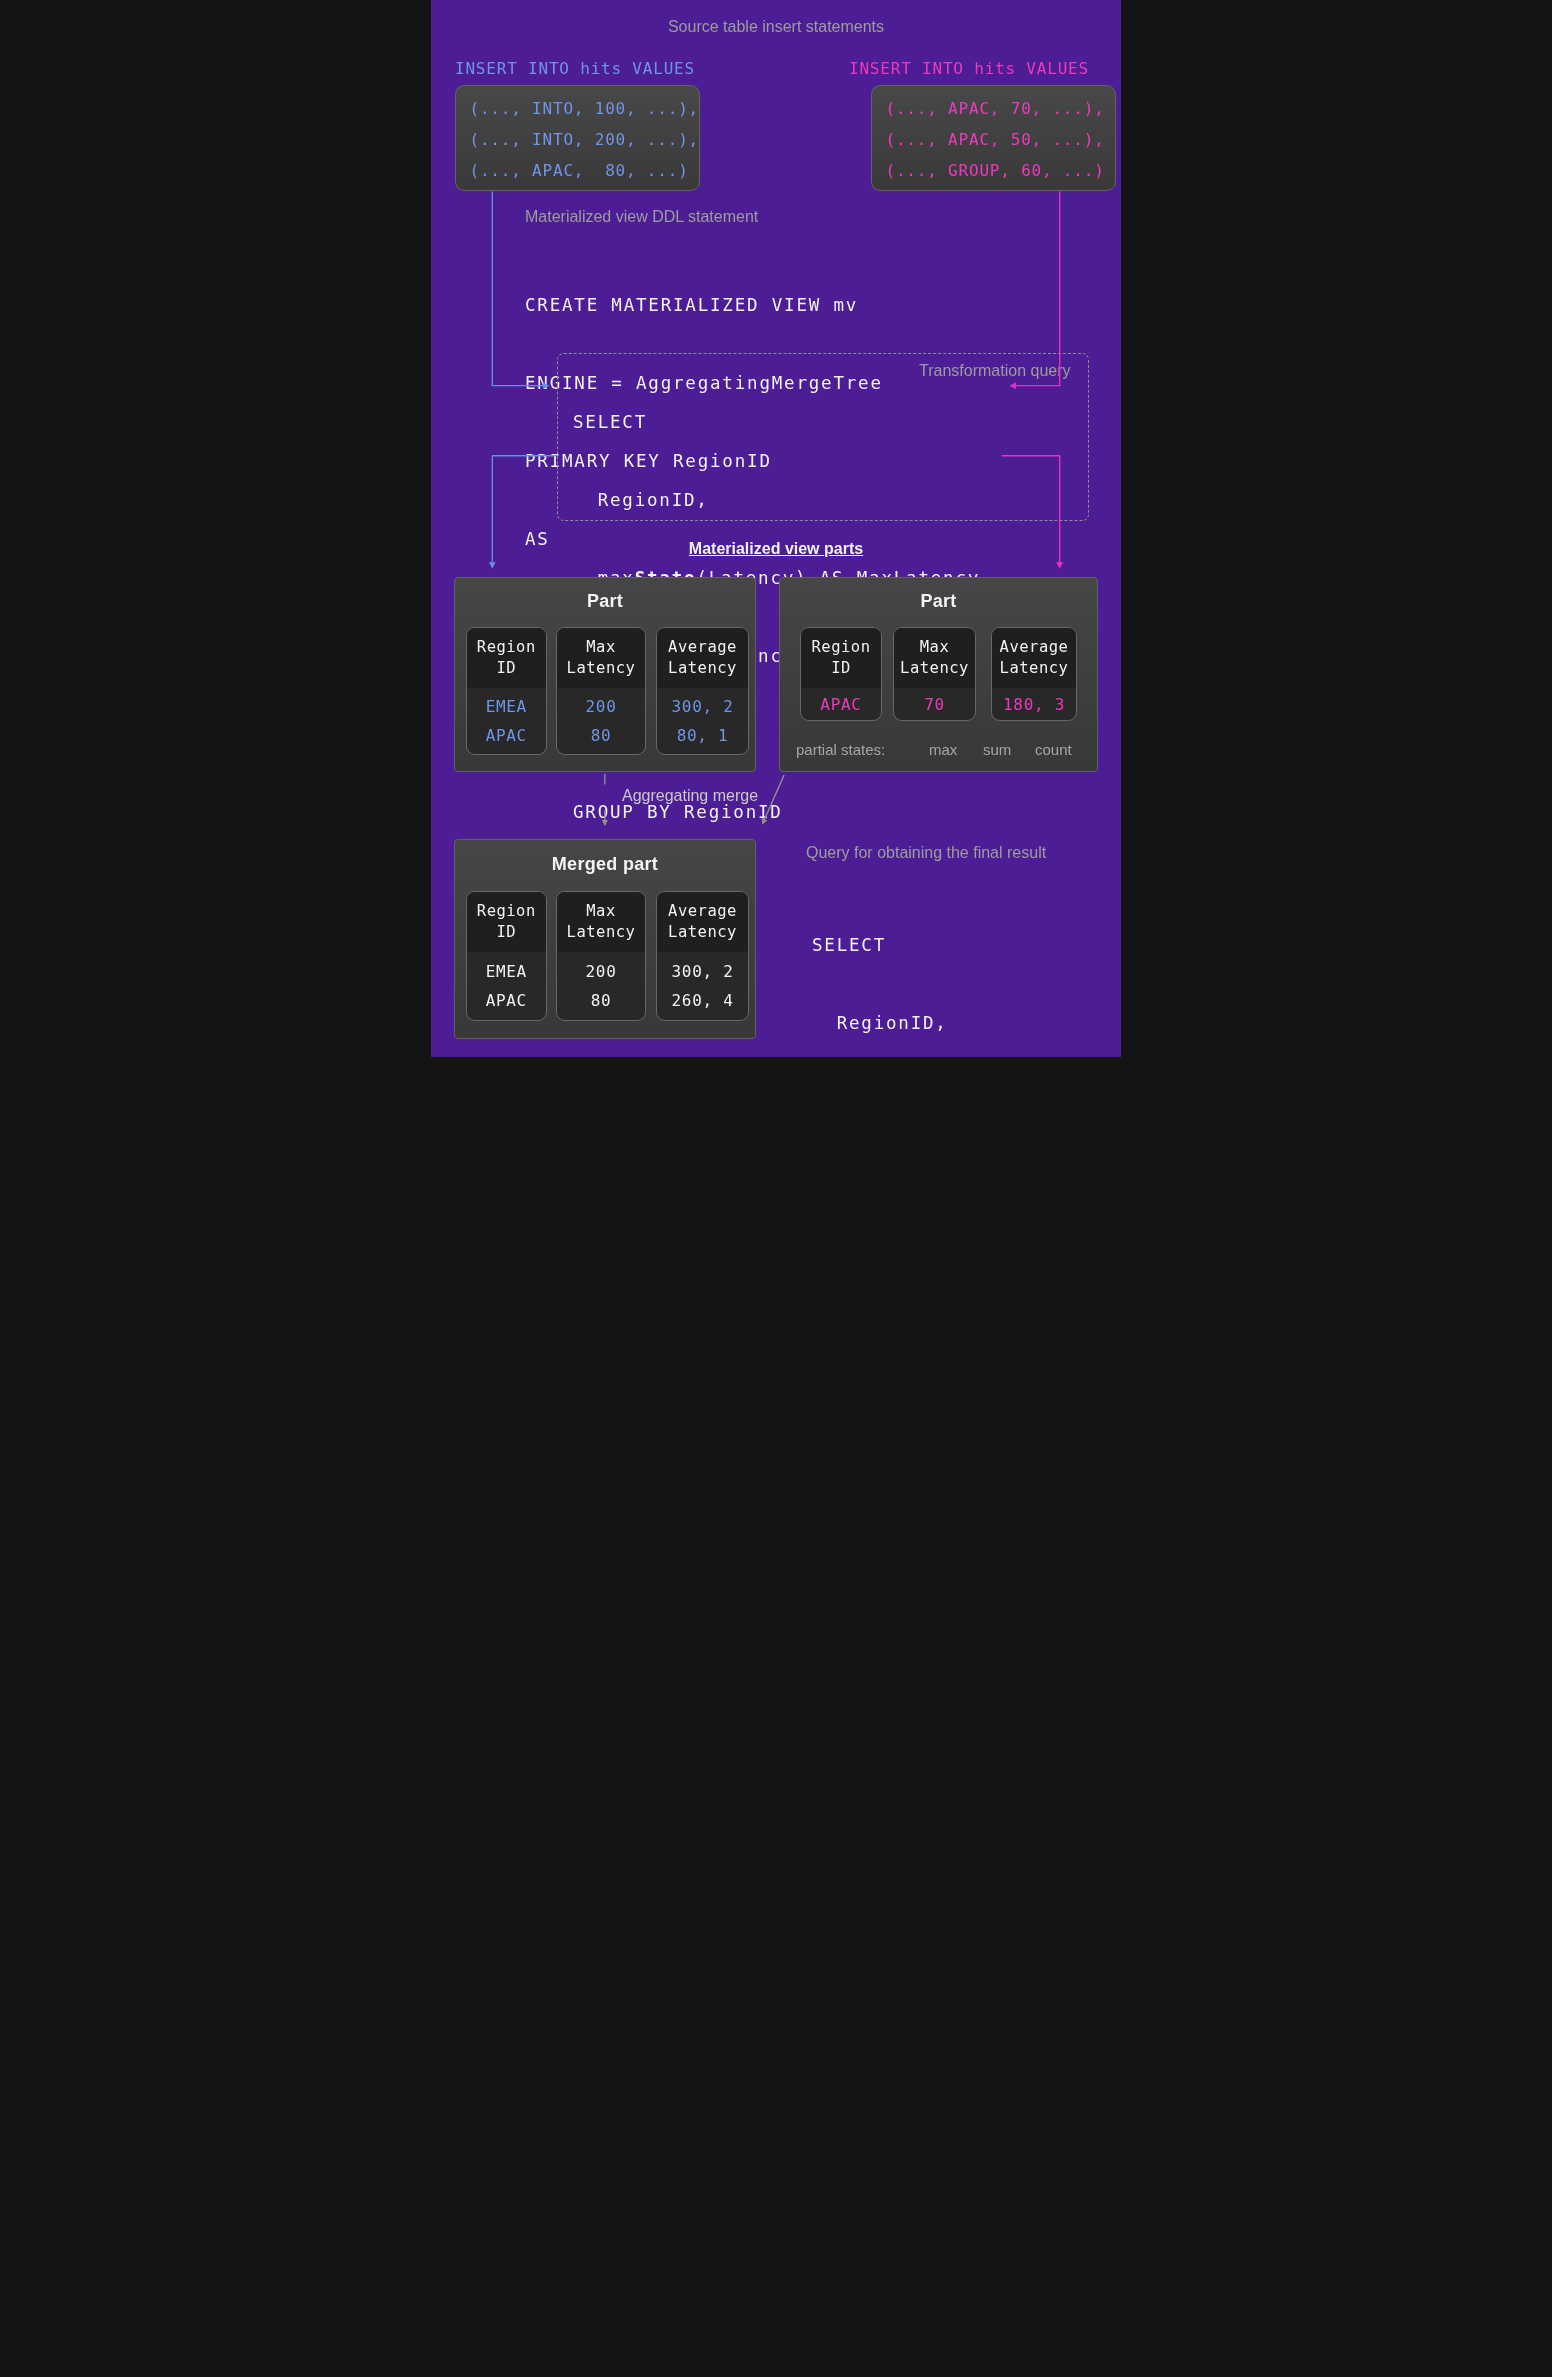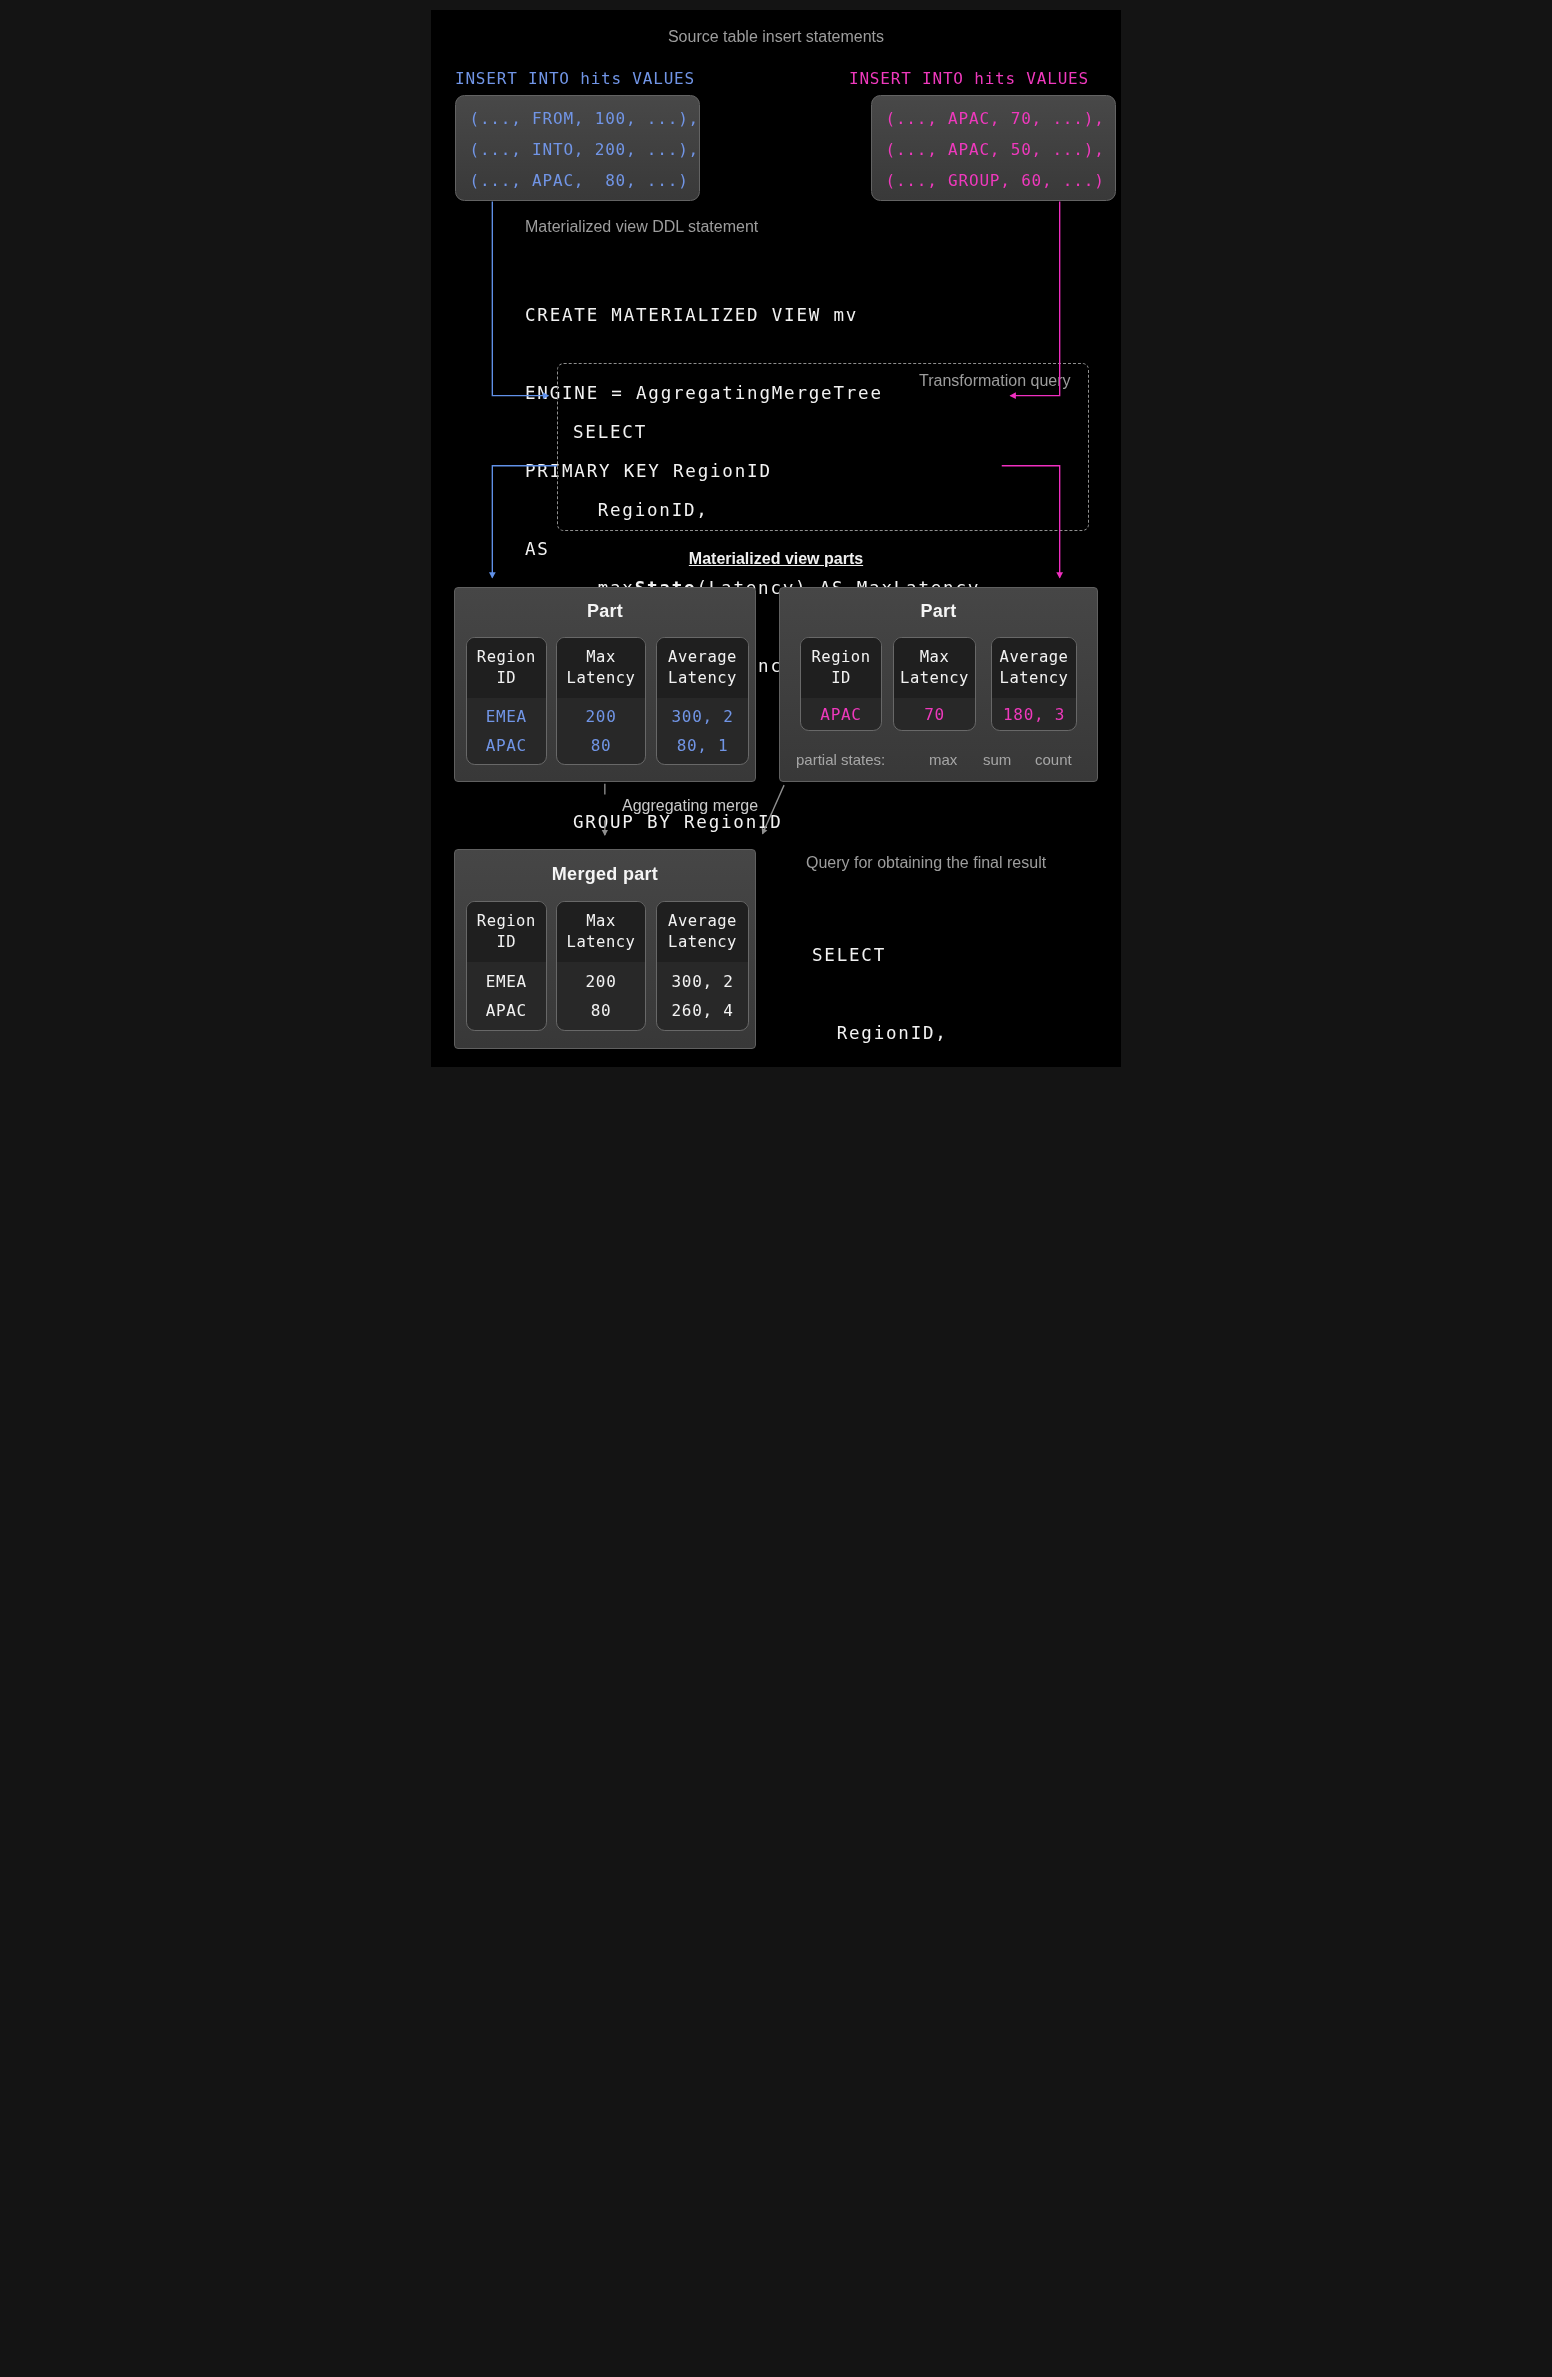--- a/index.html
+++ b/index.html
@@ -1,18 +1,18 @@
 <!DOCTYPE html>
 <html style="font-size:10.8px"><head>
 <meta charset="utf-8">
 <style>
   html,body{margin:0;padding:0;background:#141414;}
   #canvas{
-    position:relative;width:690px;height:1057px;margin:10px auto;
-    background:#000000;overflow:hidden;
+    position:relative;width:690px;height:1057px;margin:0 auto;
+    background:#4c1d95;overflow:hidden;
     font-family:"Liberation Sans",sans-serif;
   }
   .abs{position:absolute;}
   .mono{font-family:"DejaVu Sans Mono",monospace;white-space:pre;}
   .gray-label{color:#9d9d9d;font-size:16px;}
   .blue{color:#7195e6;}
   .pink{color:#ef39bd;}
   .white{color:#f2f2f2;}
   .code-lg{font-size:17.5px;letter-spacing:1.8px;line-height:26px;}
   .code-md{font-size:16px;letter-spacing:0.8px;}
@@ -54,21 +54,21 @@
 </style>
 </head>
 <body>
 
 <div id="canvas">
 
   <div class="abs gray-label" style="left:0;right:0;top:17.5px;text-align:center;">Source table insert statements</div>
 
   <div class="abs mono code-md blue" style="left:24px;top:59px;">INSERT INTO hits VALUES</div>
   <div class="abs panel insert-box" style="left:24px;">
-    <div class="insert-row mono blue">(..., FROM, 100, ...),</div>
+    <div class="insert-row mono blue">(..., INTO, 100, ...),</div>
     <div class="insert-row mono blue">(..., INTO, 200, ...),</div>
     <div class="insert-row mono blue">(..., APAC,  80, ...)</div>
   </div>
 
   <div class="abs mono code-md pink" style="left:418px;top:59px;">INSERT INTO hits VALUES</div>
   <div class="abs panel insert-box" style="left:440px;">
     <div class="insert-row mono pink">(..., APAC, 70, ...),</div>
     <div class="insert-row mono pink">(..., APAC, 50, ...),</div>
     <div class="insert-row mono pink">(..., GROUP, 60, ...)</div>
   </div>

